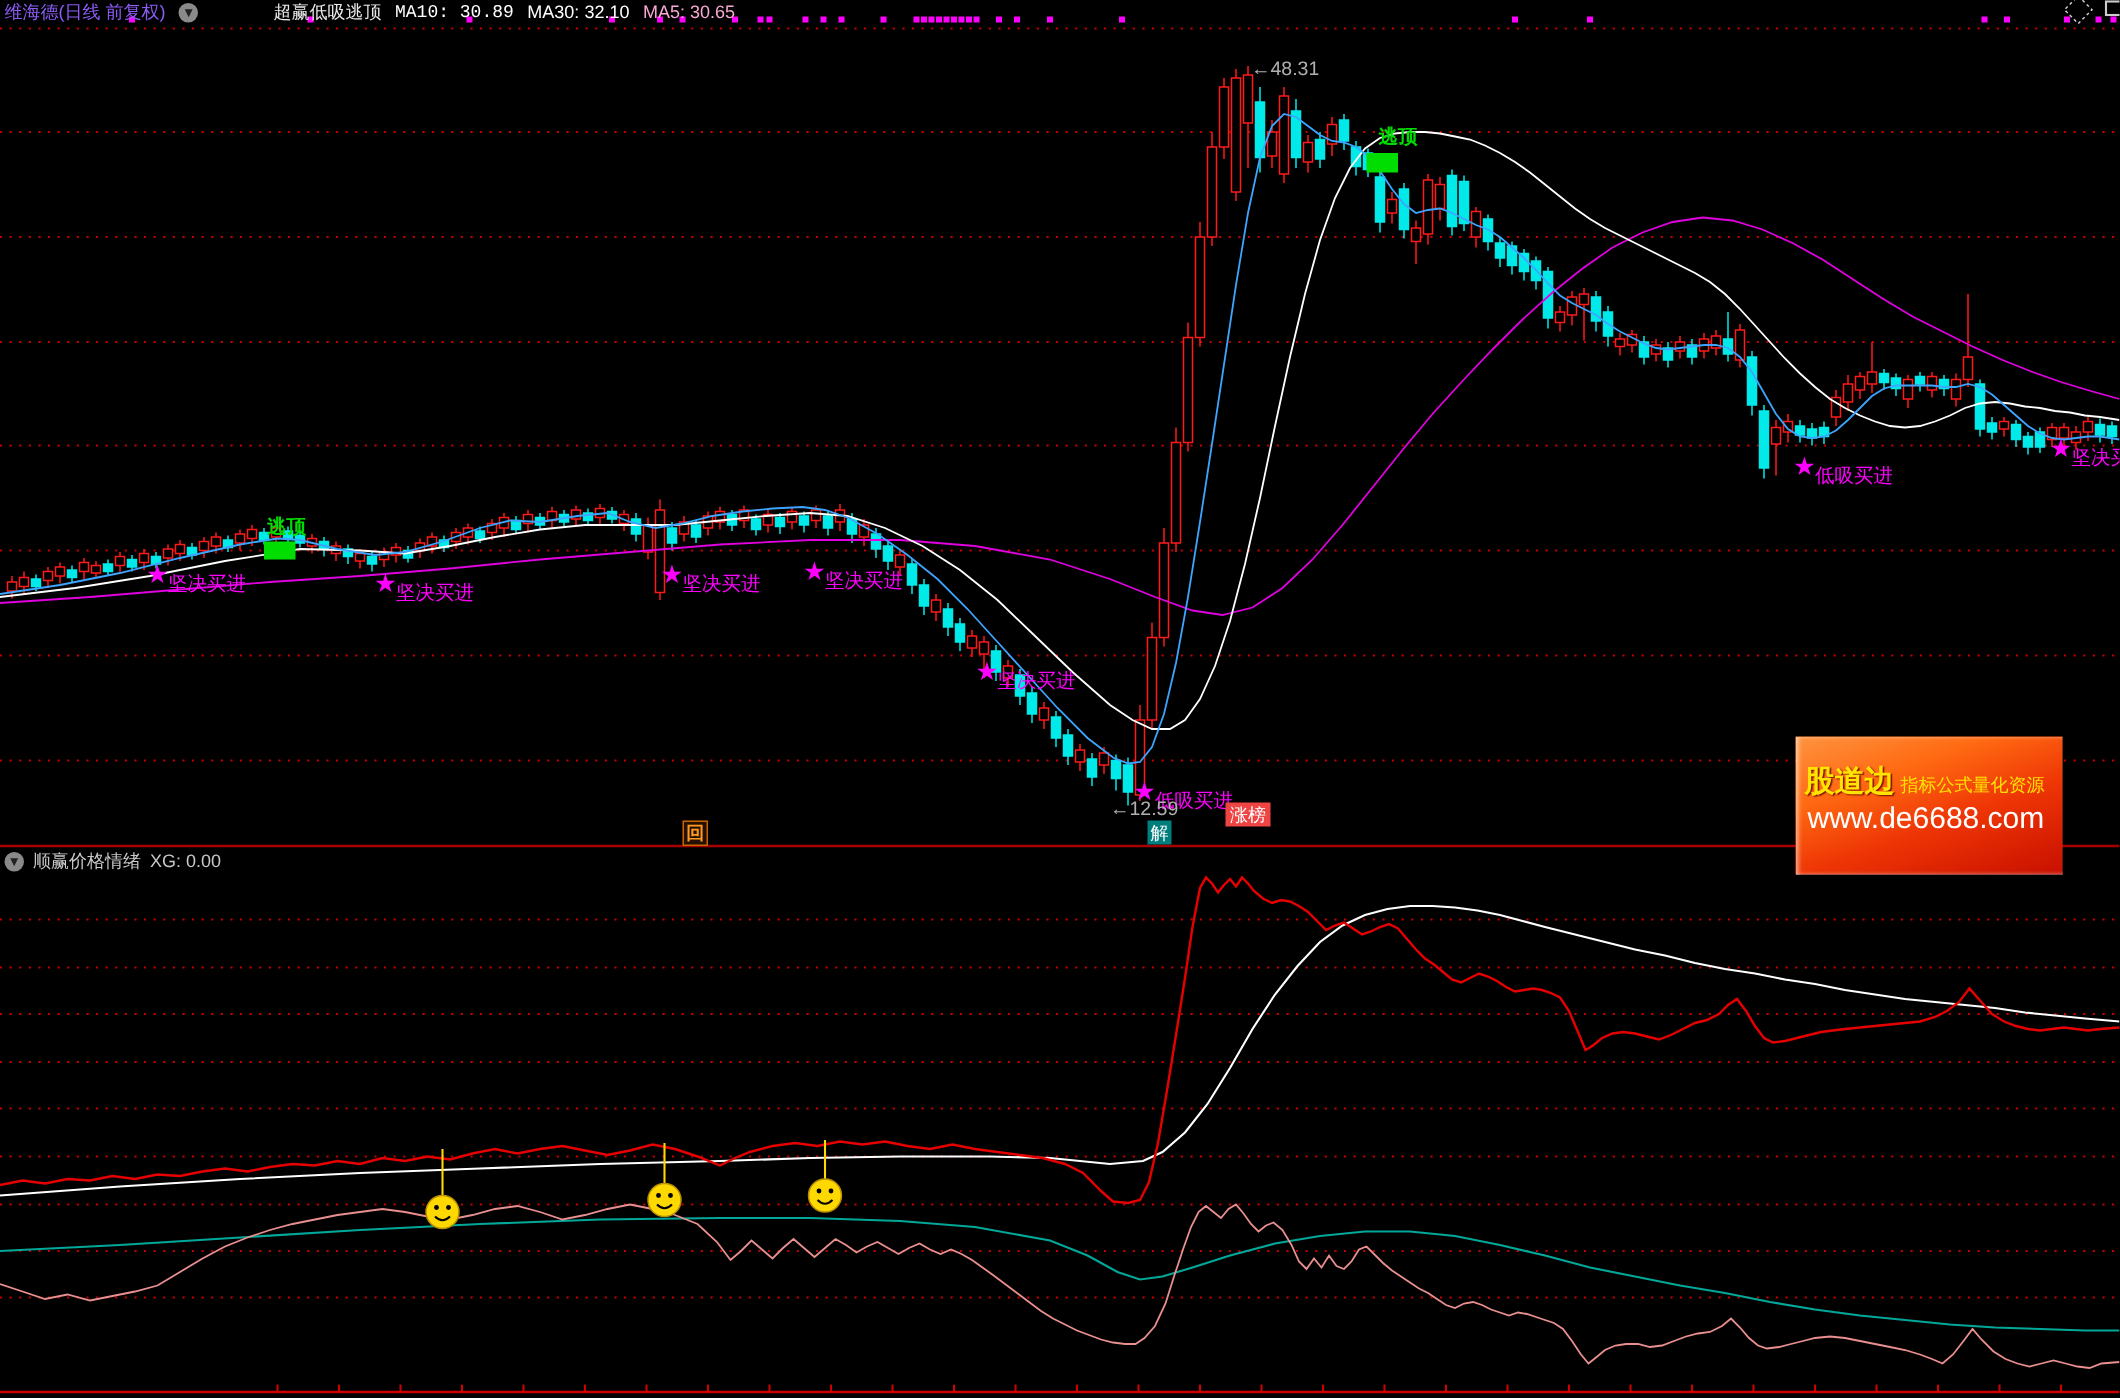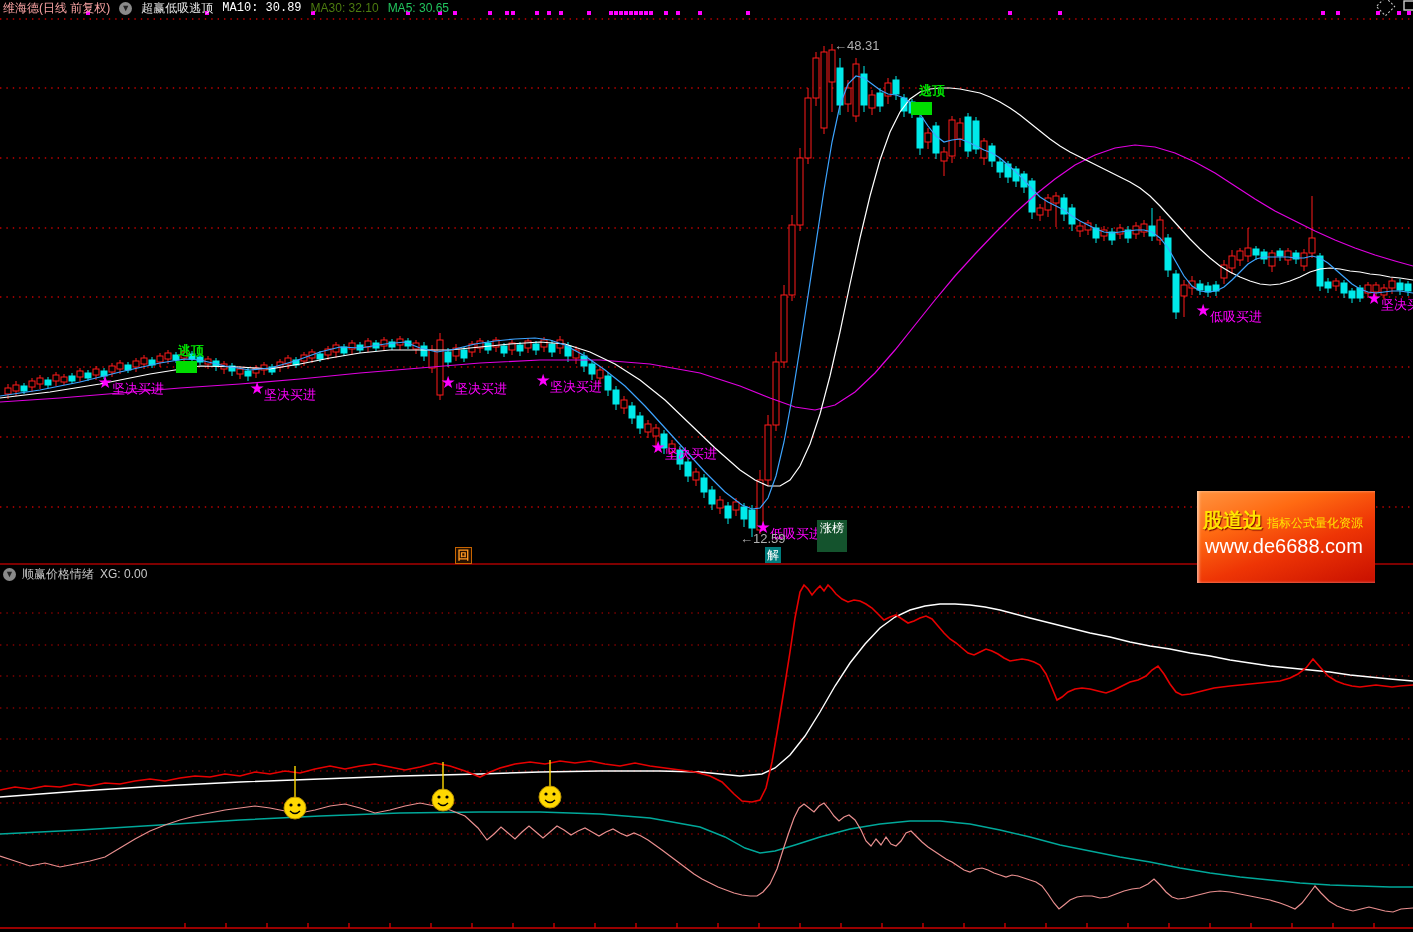--- a/index.html
+++ b/index.html
@@ -1,30 +1,30 @@
 <!DOCTYPE html>
 <html><head>
 <meta charset="utf-8">
 <style>
   html,body{margin:0;padding:0;background:#000;}
   body{width:1413px;height:932px;position:relative;overflow:hidden;
        font-family:"Liberation Sans","DejaVu Sans",sans-serif;}
   .titlebar{position:absolute;left:0;top:0;width:1413px;height:16px;display:flex;
             align-items:center;gap:9px;font-size:12px;line-height:14px;padding-left:3px;z-index:5;}
-  .t-name{color:#fca5a5;}
-  .t-ind{color:#e8e8e8;}
-  .ma10{color:#ffffff;font-family:Liberation Mono, monospace;} .ma30{color:#4d7c0f;} .ma5{color:#22c55e;}
+  .t-name{color:#8b5cf6;}
+  .t-ind{color:#e8e8e8;margin-left:41px;}
+  .ma10{color:#ffffff;font-family:Liberation Mono, monospace;} .ma30{color:#ffffff;} .ma5{color:#f9a8d4;}
   .dd-circle{width:13px;height:13px;border-radius:50%;background:#8a8a8a;display:inline-flex;
              align-items:center;justify-content:center;color:#222;font-size:9px;line-height:9px;}
   svg{position:absolute;left:0;top:0;}
   .btn{position:absolute;font-size:12px;line-height:14px;text-align:center;z-index:6;}
   .btn-hui{left:455px;top:547px;width:15px;height:15px;color:#ff9922;border:1px solid #c86400;
            background:#241000;font-weight:bold;}
   .btn-jie{left:765px;top:547px;width:16px;height:16px;color:#fff;background:#007d7d;line-height:16px;}
-  .btn-zb{left:817px;top:520px;width:30px;height:32px;color:#fff;background:#14532d;line-height:16px;}
+  .btn-zb{left:817px;top:535px;width:30px;height:16px;color:#fff;background:#ef4444;line-height:16px;}
   .subhdr{position:absolute;left:0;top:566px;height:16px;display:flex;align-items:center;gap:6px;
           font-size:12px;color:#c8c8c8;padding-left:3px;z-index:5;}
   .watermark{position:absolute;left:1197px;top:491px;width:178px;height:92px;z-index:7;
              background:linear-gradient(160deg,#ff9440 0%,#ff6a12 30%,#ee3505 60%,#c80f00 100%);
              box-shadow:inset 2px 0 3px rgba(255,255,255,.55);overflow:hidden;}
   .wm-row1{display:flex;align-items:baseline;margin:16px 0 0 6px;white-space:nowrap;}
   .wm-brand{color:#ffe400;font-size:20px;font-weight:bold;text-shadow:1px 1px 1px #7a0b00;}
   .wm-slogan{color:#ffe400;font-size:12px;margin-left:4px;}
   .wm-url{color:#ffffff;font-size:20px;font-weight:normal;margin:1px 0 0 8px;white-space:nowrap;}
 </style>

